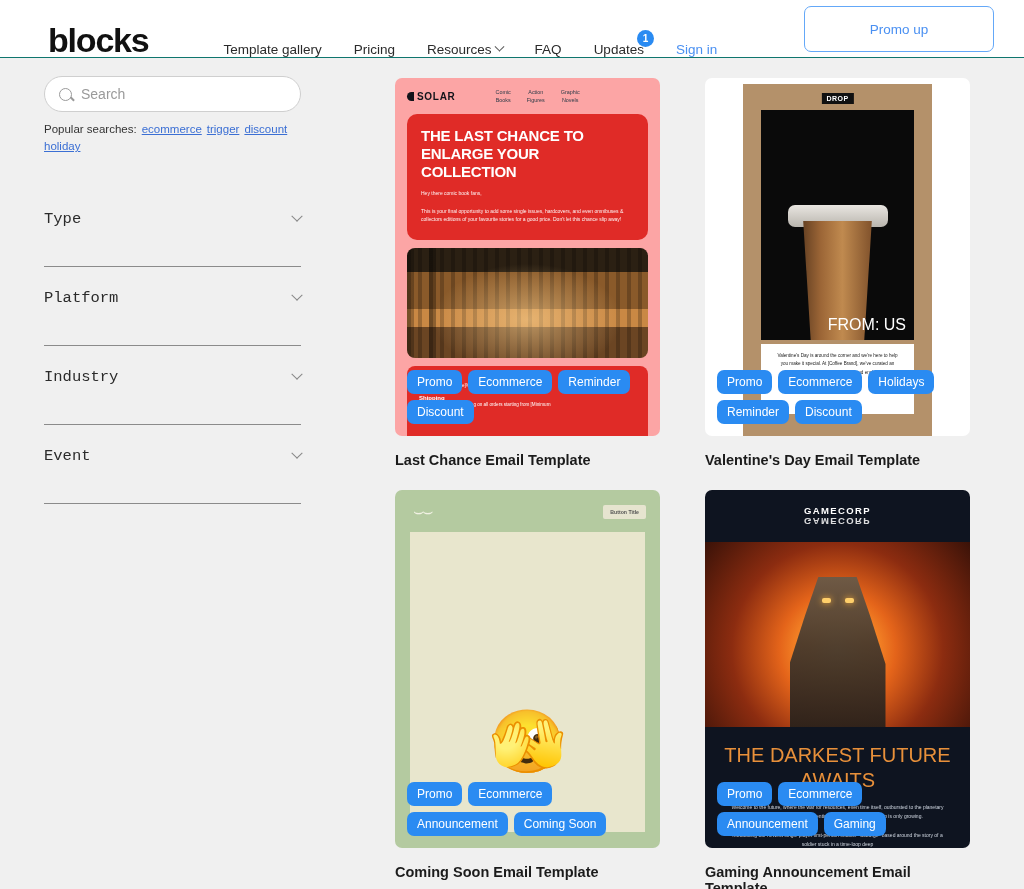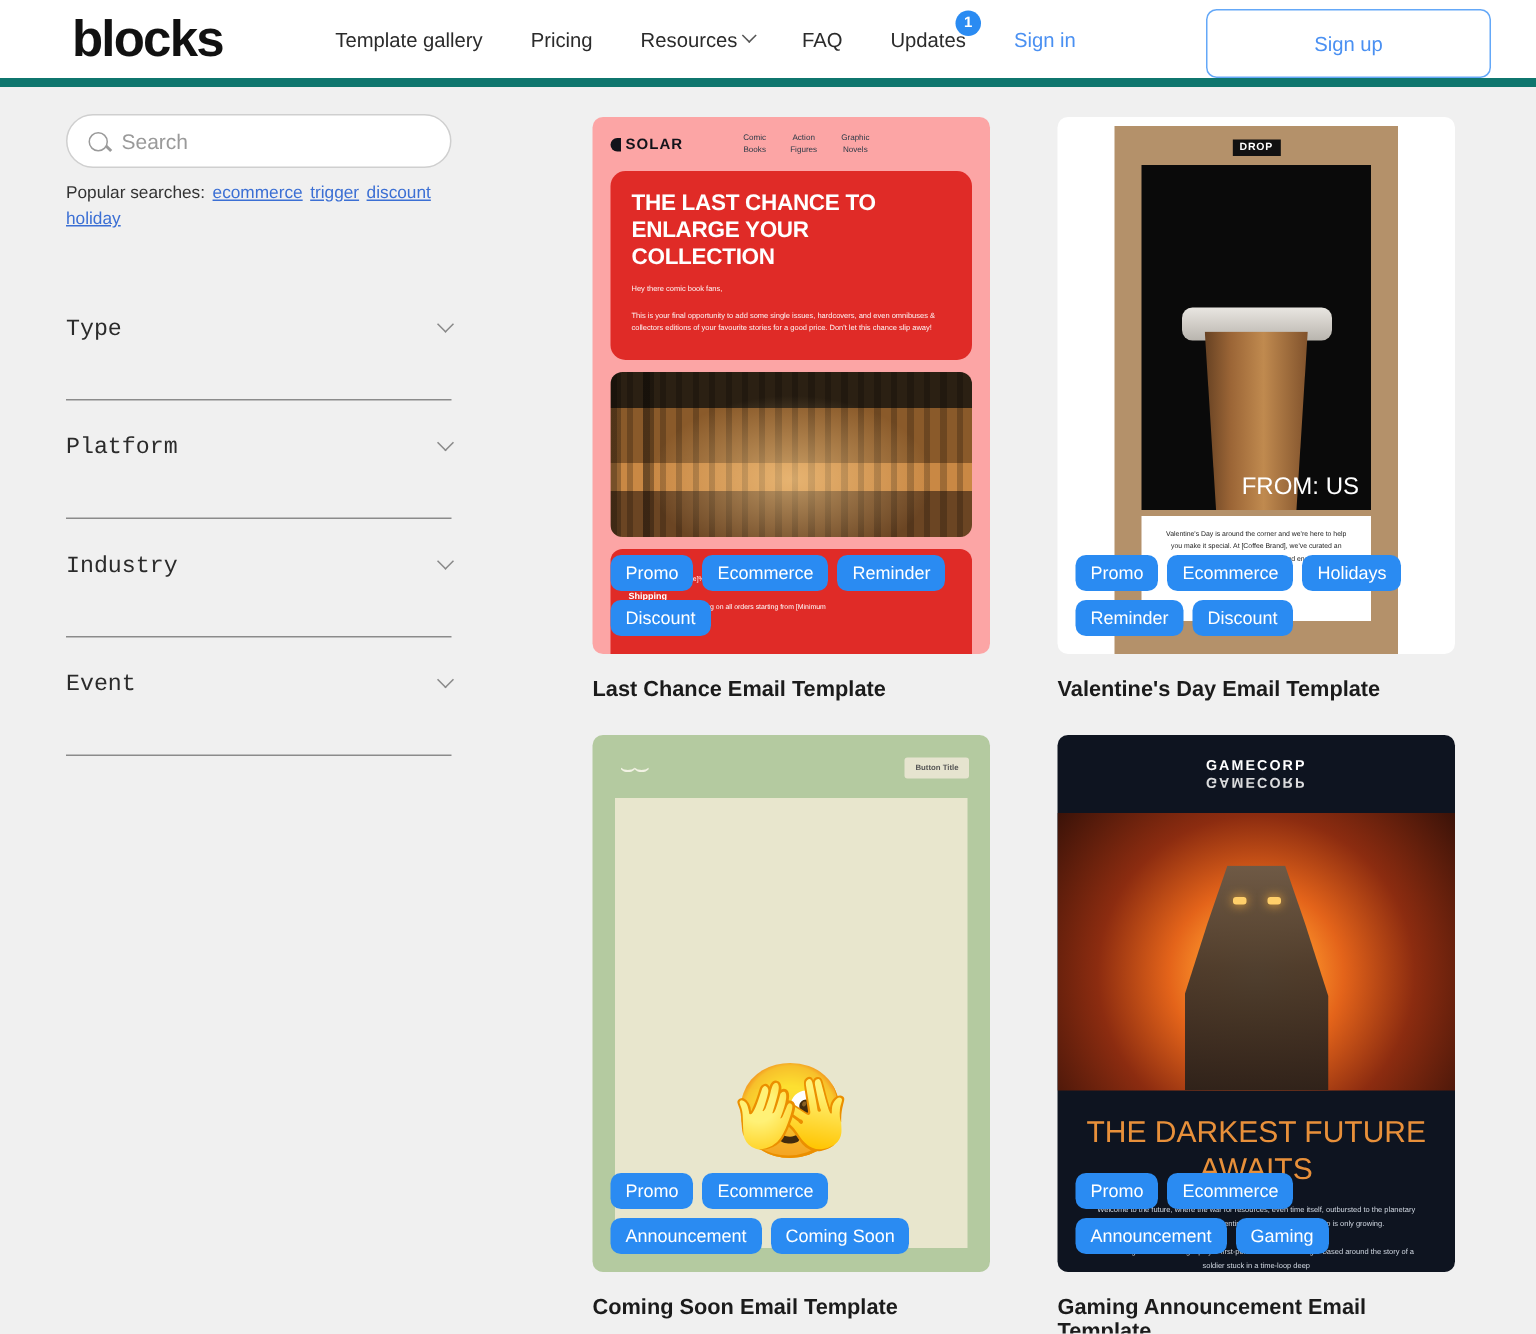--- a/index.html
+++ b/index.html
@@ -9,22 +9,22 @@
     font-family: "Liberation Sans", sans-serif;
     overflow: hidden;
   }
 
   
   .header {
     position: relative;
     height: 58px;
     background: #ffffff;
     display: flex;
-    align-items: center;
-    border-bottom: 6px solid #0f766e;
+    align-items: flex-end;
+    border-bottom: 1px solid #0f766e;
   }
   .logo {
     margin-left: 48px;
     font-size: 34px;
     font-weight: 800;
     letter-spacing: -1.2px;
     color: #111111;
     line-height: 1;
   }
   .nav {
@@ -315,21 +315,21 @@
     </div>
     <div class="nav-item">
       <span>Updates</span>
       <span class="badge">1</span>
     </div>
     <div class="nav-item link-blue">
       <span>Sign in</span>
     </div>
   </div>
 
-  <div class="signup-btn">Sign up</div>
+  <div class="signup-btn">Promo up</div>
 </div>
 
 <div class="body-wrap">
 
   <div class="sidebar">
     <div class="search-box">
       <span class="search-icon"></span>
       <input class="search-input" type="text" placeholder="Search" style="">
     </div>
 

